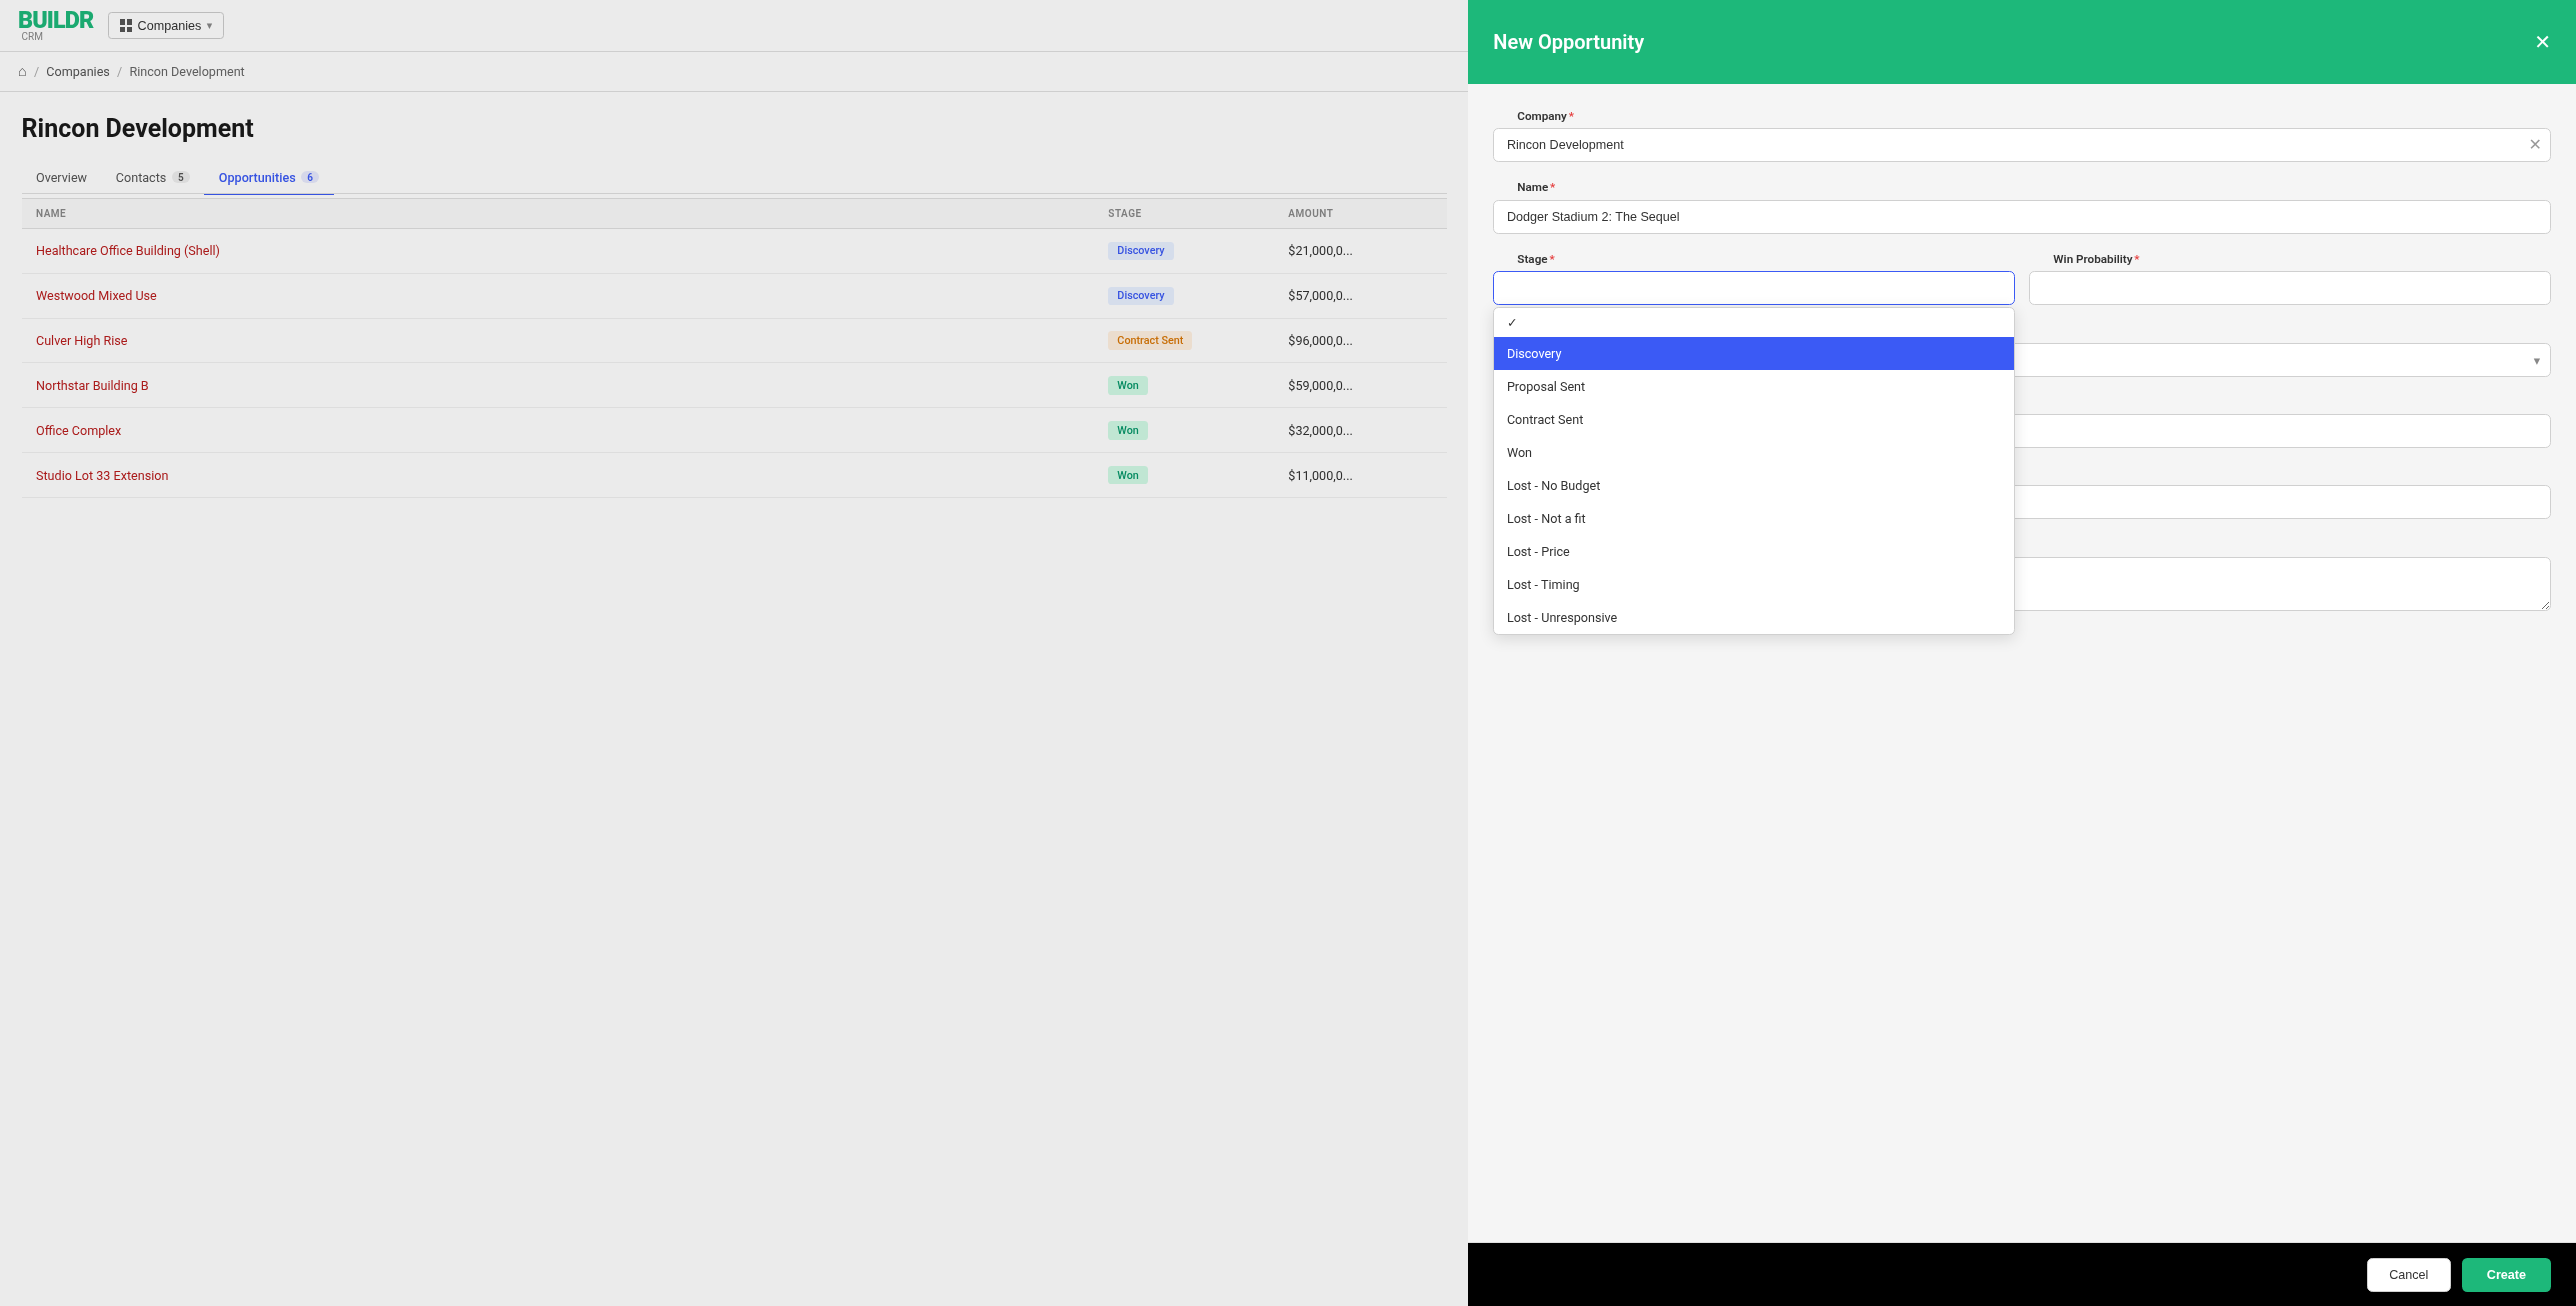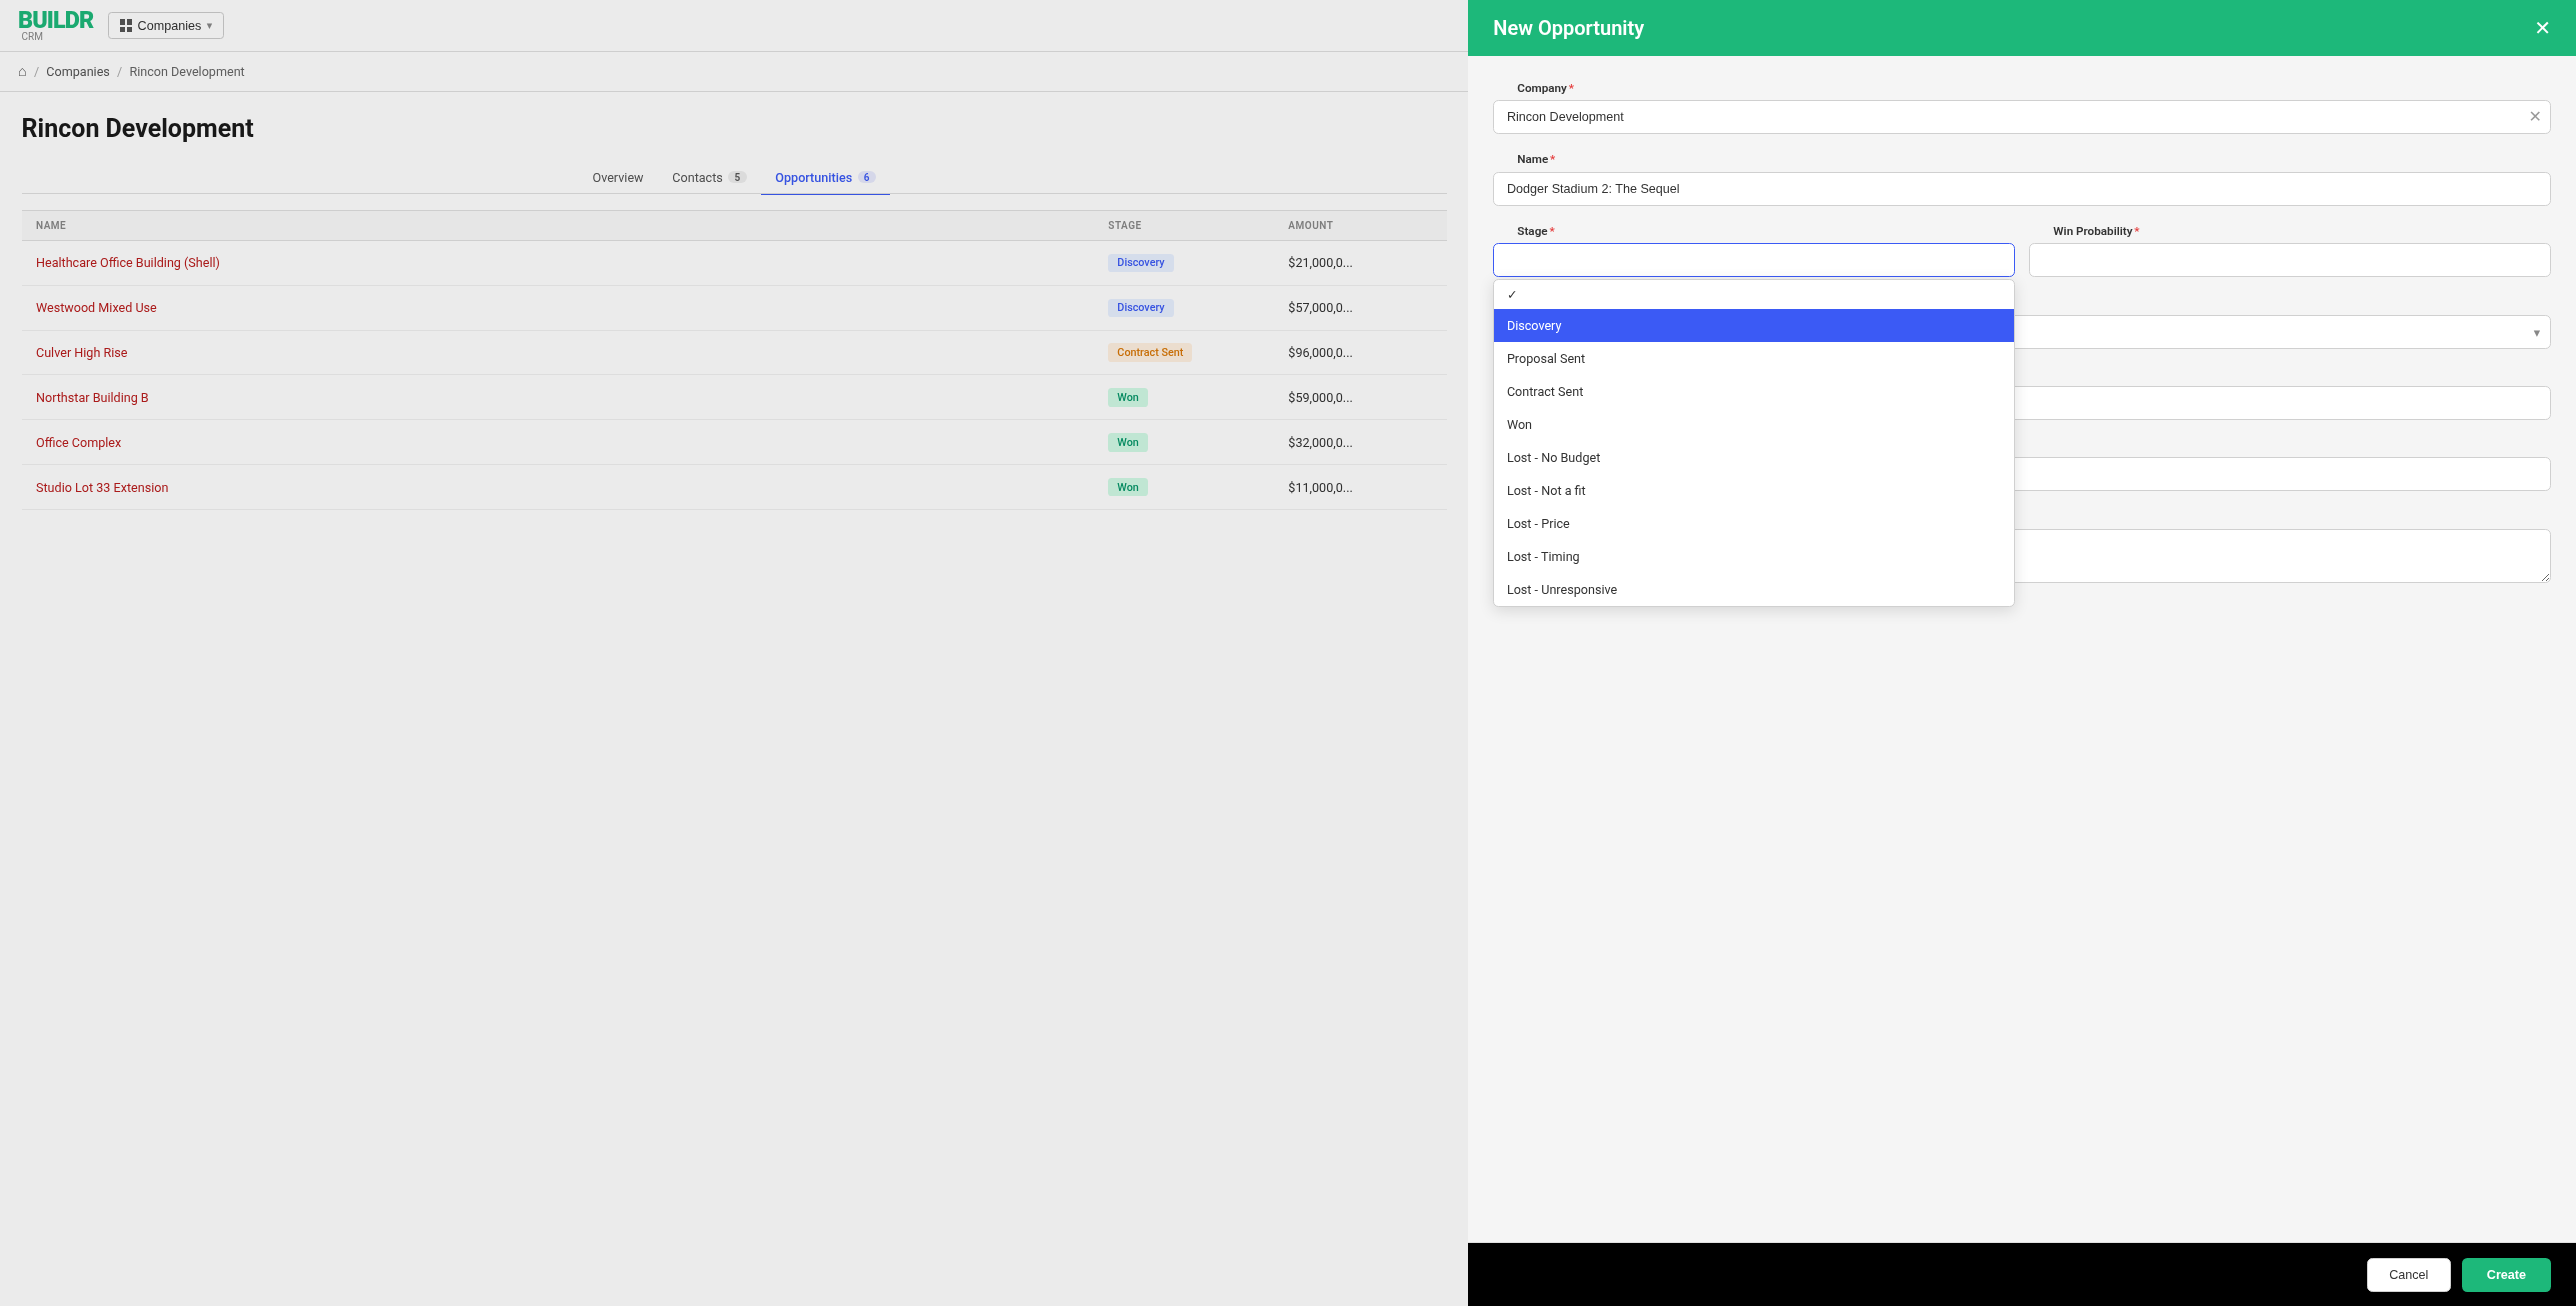--- a/index.html
+++ b/index.html
@@ -87,22 +87,21 @@
       font-weight: 700;
       color: #1a1a1a;
       margin-bottom: 18px;
     }
 
     .tabs {
       display: flex;
       align-items: center;
       gap: 0;
       border-bottom: 1.8px solid #e0e0e0;
-      margin-bottom: 16px;
-      justify-content: center;
+      margin-bottom: 4px;
     }
 
     .tab {
       padding: 9px 14.4px;
       font-size: 12.6px;
       color: #555;
       cursor: pointer;
       display: flex;
       align-items: center;
       gap: 5.4px;
@@ -186,21 +185,21 @@
     .right-panel {
       width: 43%;
       background: #f5f5f5;
       display: flex;
       flex-direction: column;
       box-shadow: -3.6px 0 18px rgba(0,0,0,0.15);
     }
 
     .modal-header {
       background: #1db87a;
-      padding: 16px 25px;
+      padding: 30px 25px;
       display: flex;
       align-items: center;
       justify-content: space-between;
     }
 
     .modal-title {
       font-size: 20px;
       font-weight: 600;
       color: #fff;
     }

